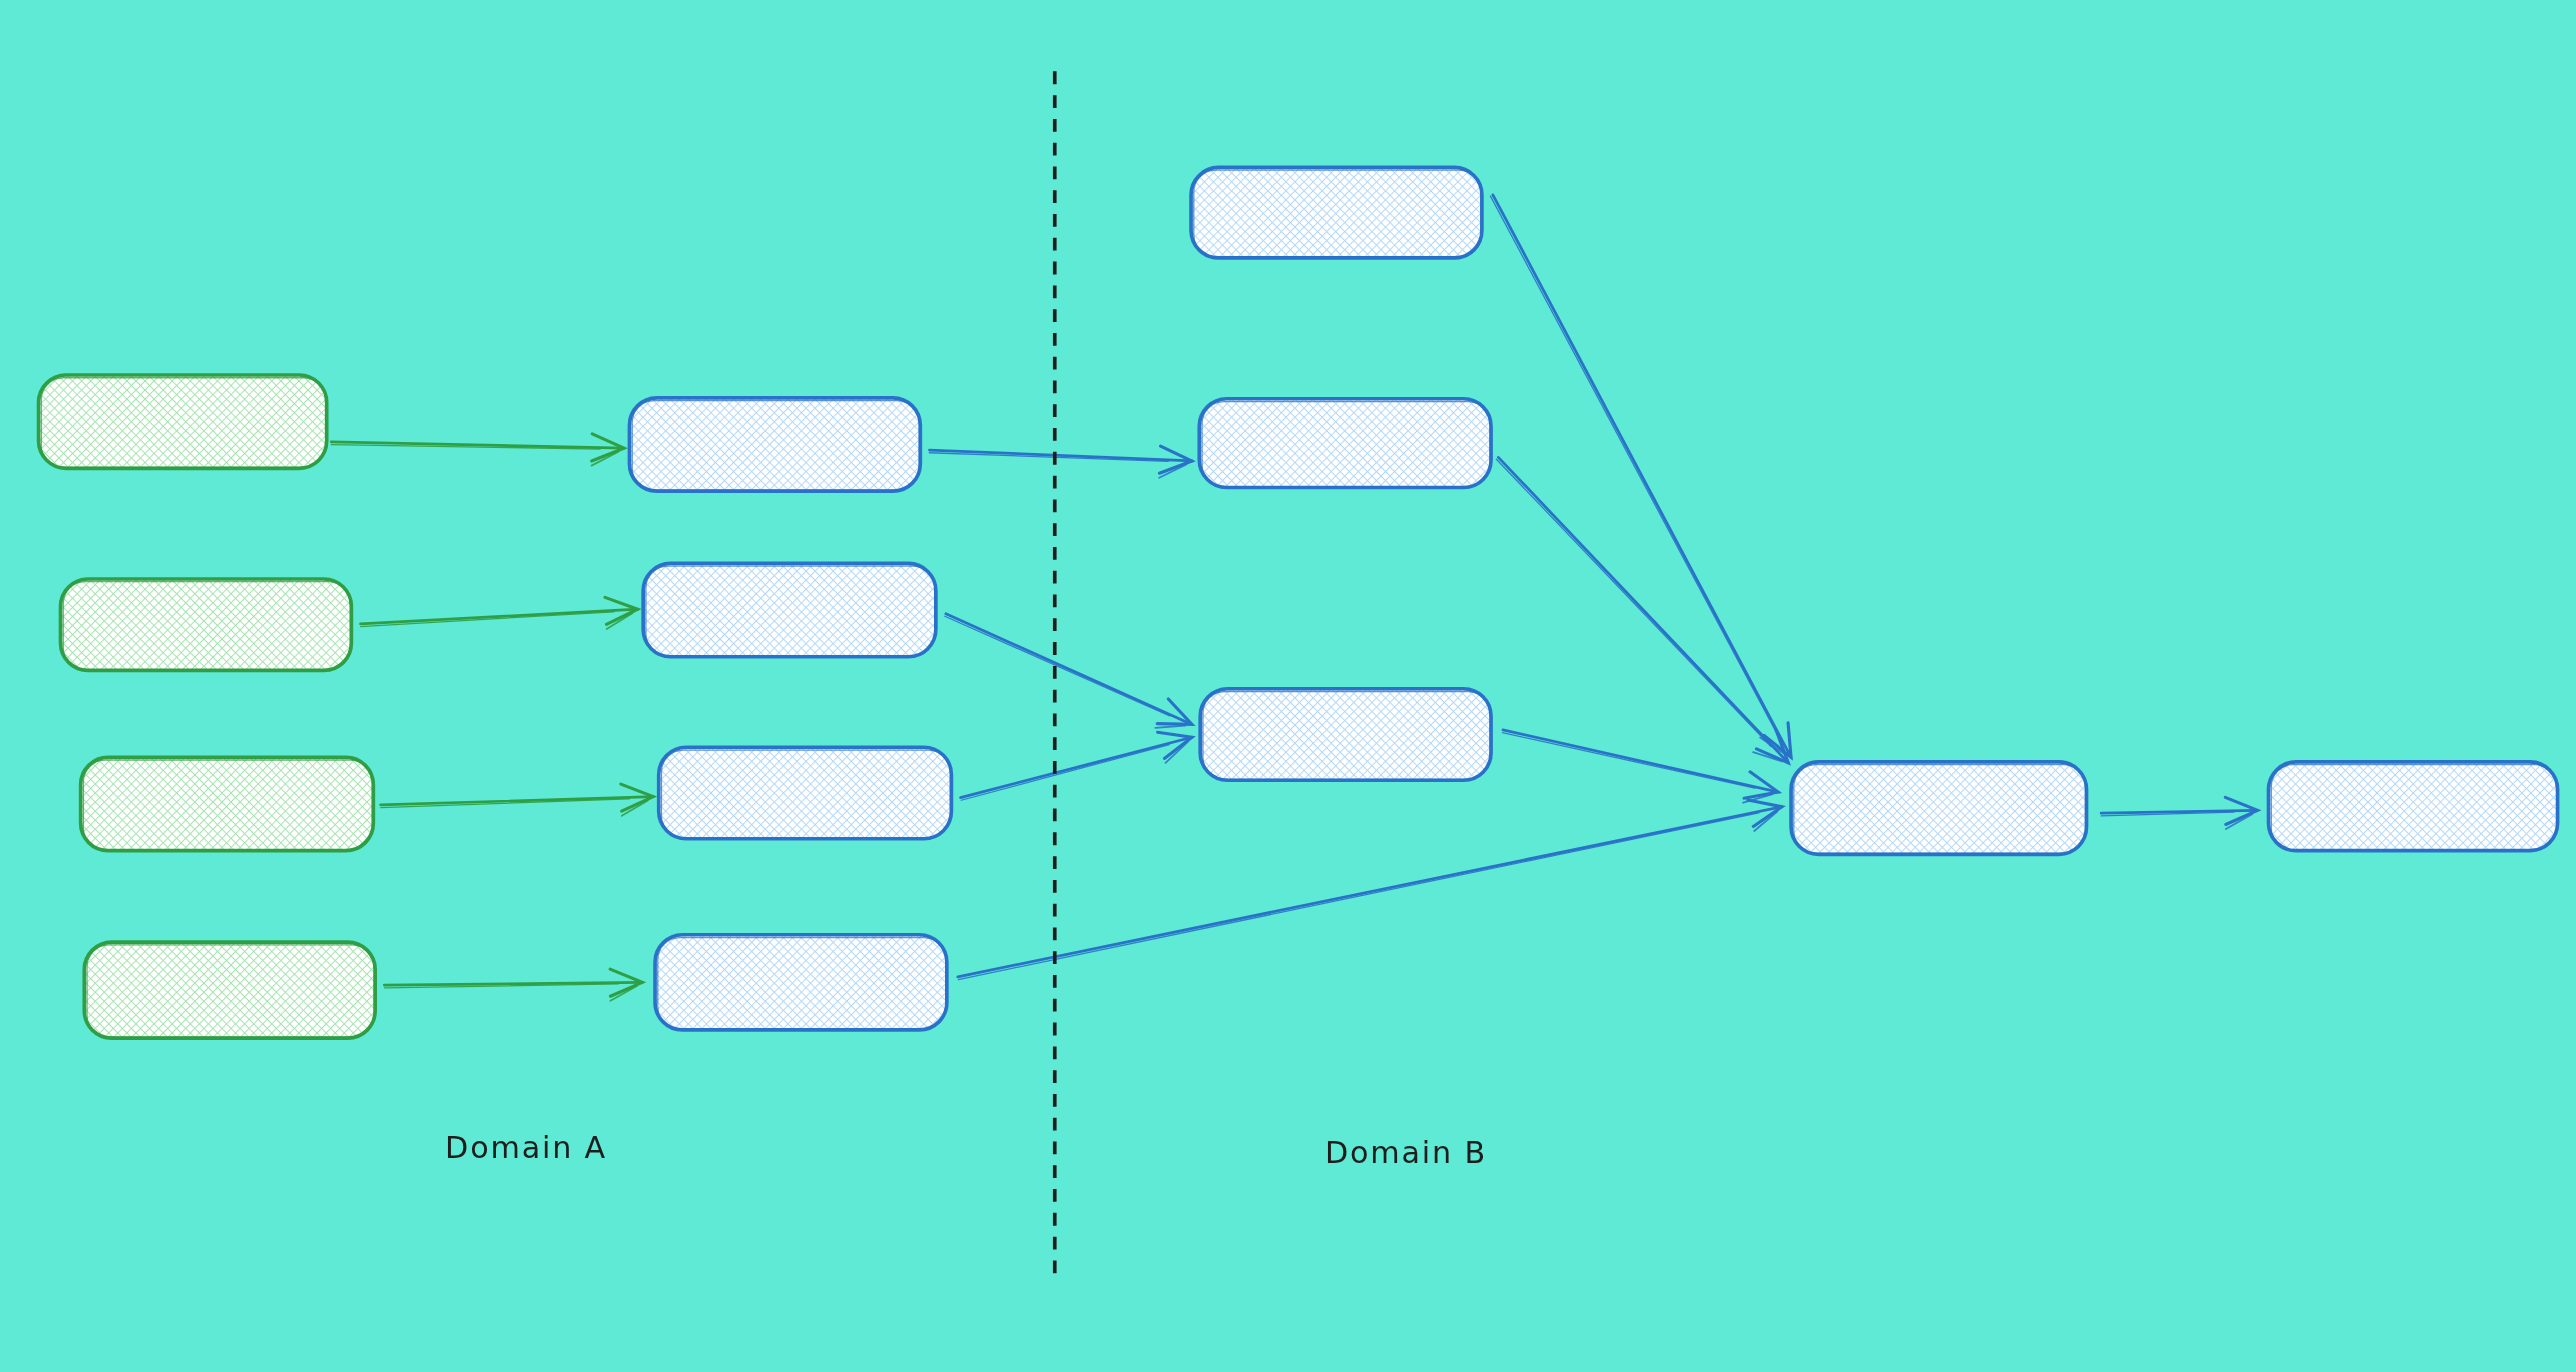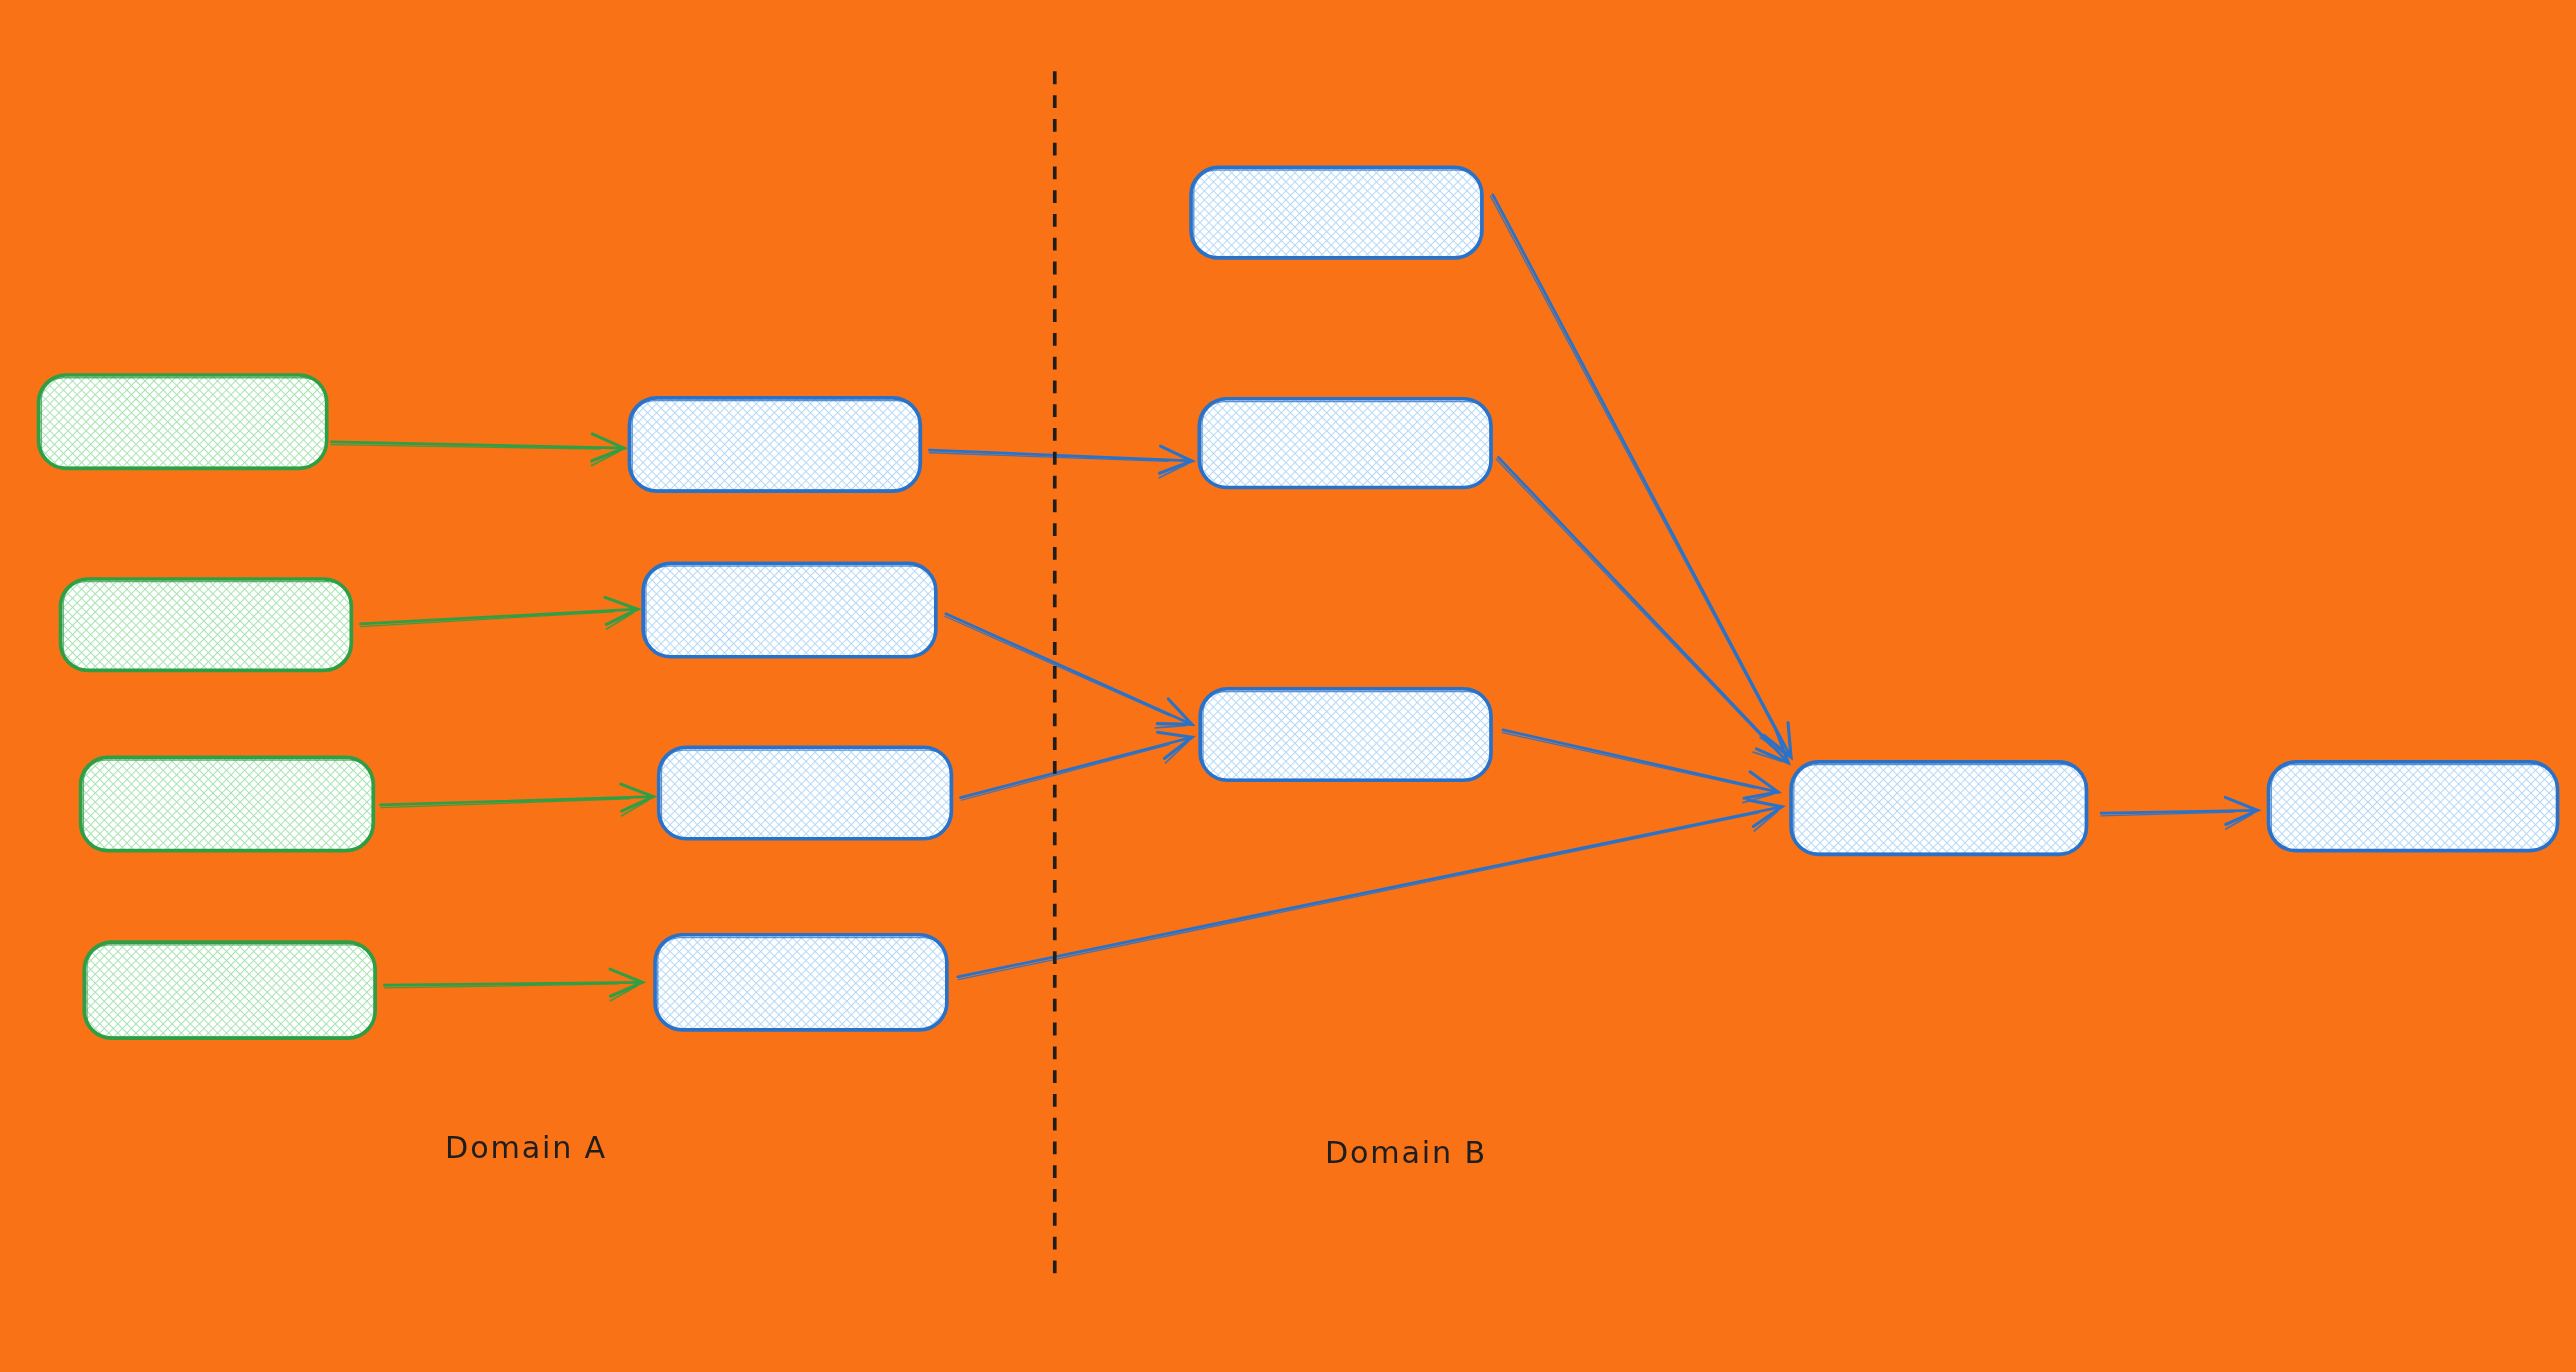--- a/index.html
+++ b/index.html
@@ -1,20 +1,20 @@
 <!DOCTYPE html>
 <html style="font-size:14.6px"><head>
 <meta charset="utf-8">
 <style>
   html, body { margin: 0; padding: 0; background: #ffffff; }
   .canvas {
     position: relative;
     width: 2576px;
     height: 1372px;
-    background: #f97316;
+    background: #5eead4;
     overflow: hidden;
     font-family: "DejaVu Sans", sans-serif;
   }
   svg { display: block; width: 2576px; height: 1372px; }
   text.domain-label {
     font-family: "DejaVu Sans", sans-serif;
     font-size: 33px;
     letter-spacing: 2px;
     font-weight: 500;
   }

